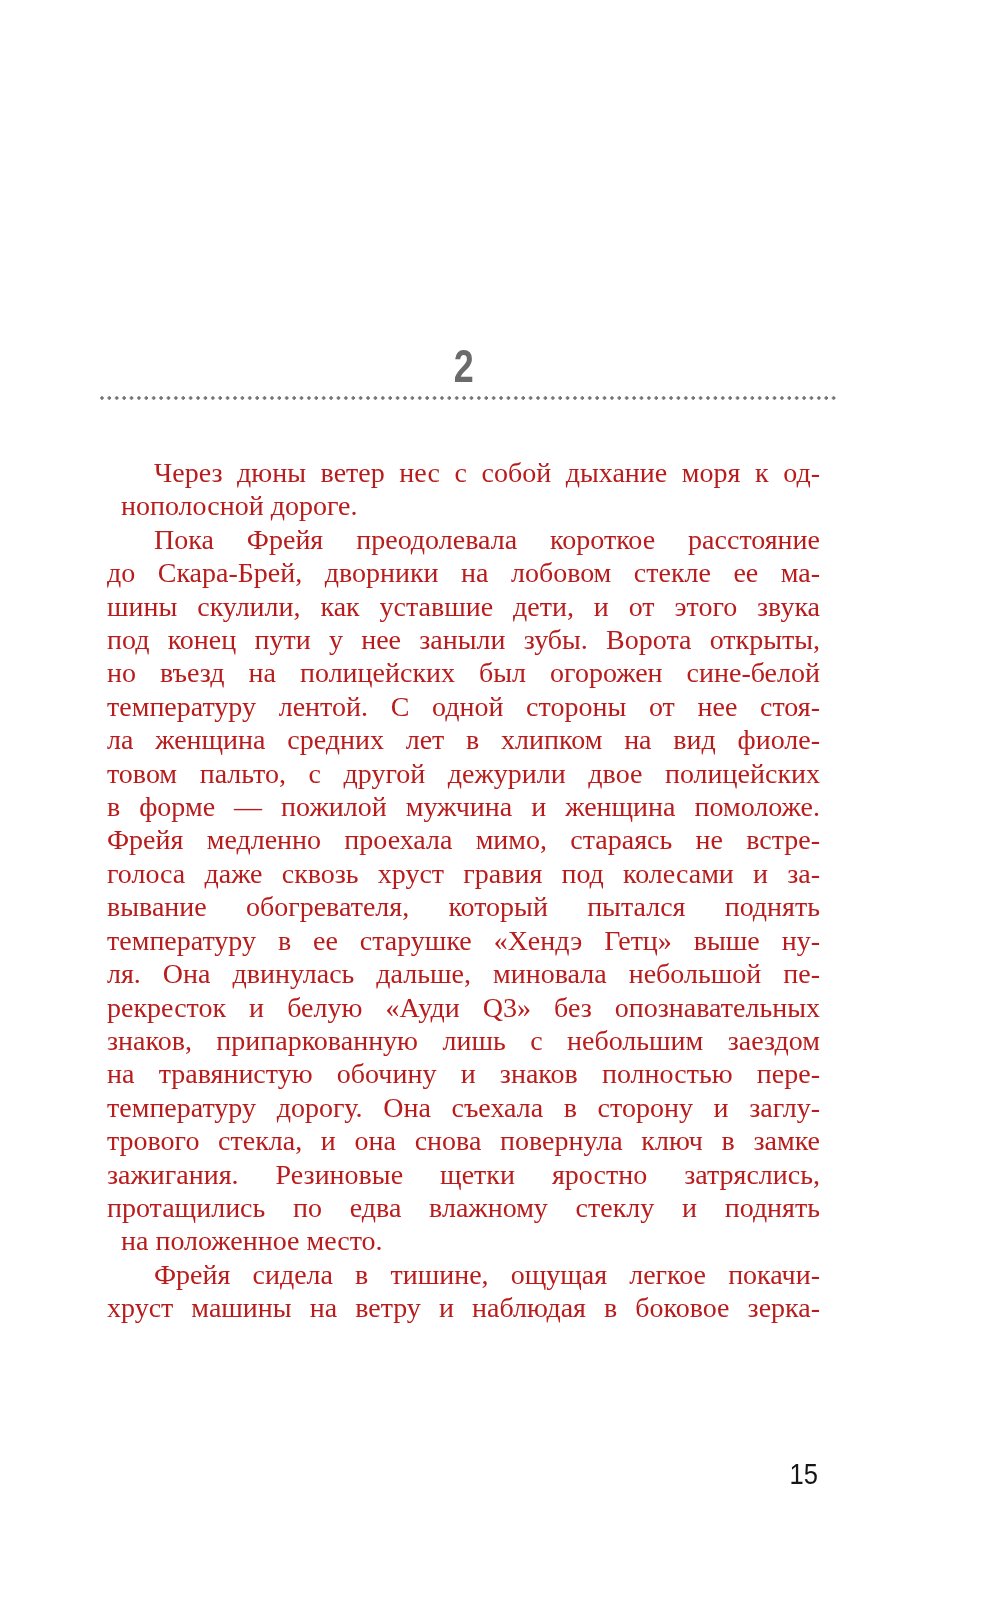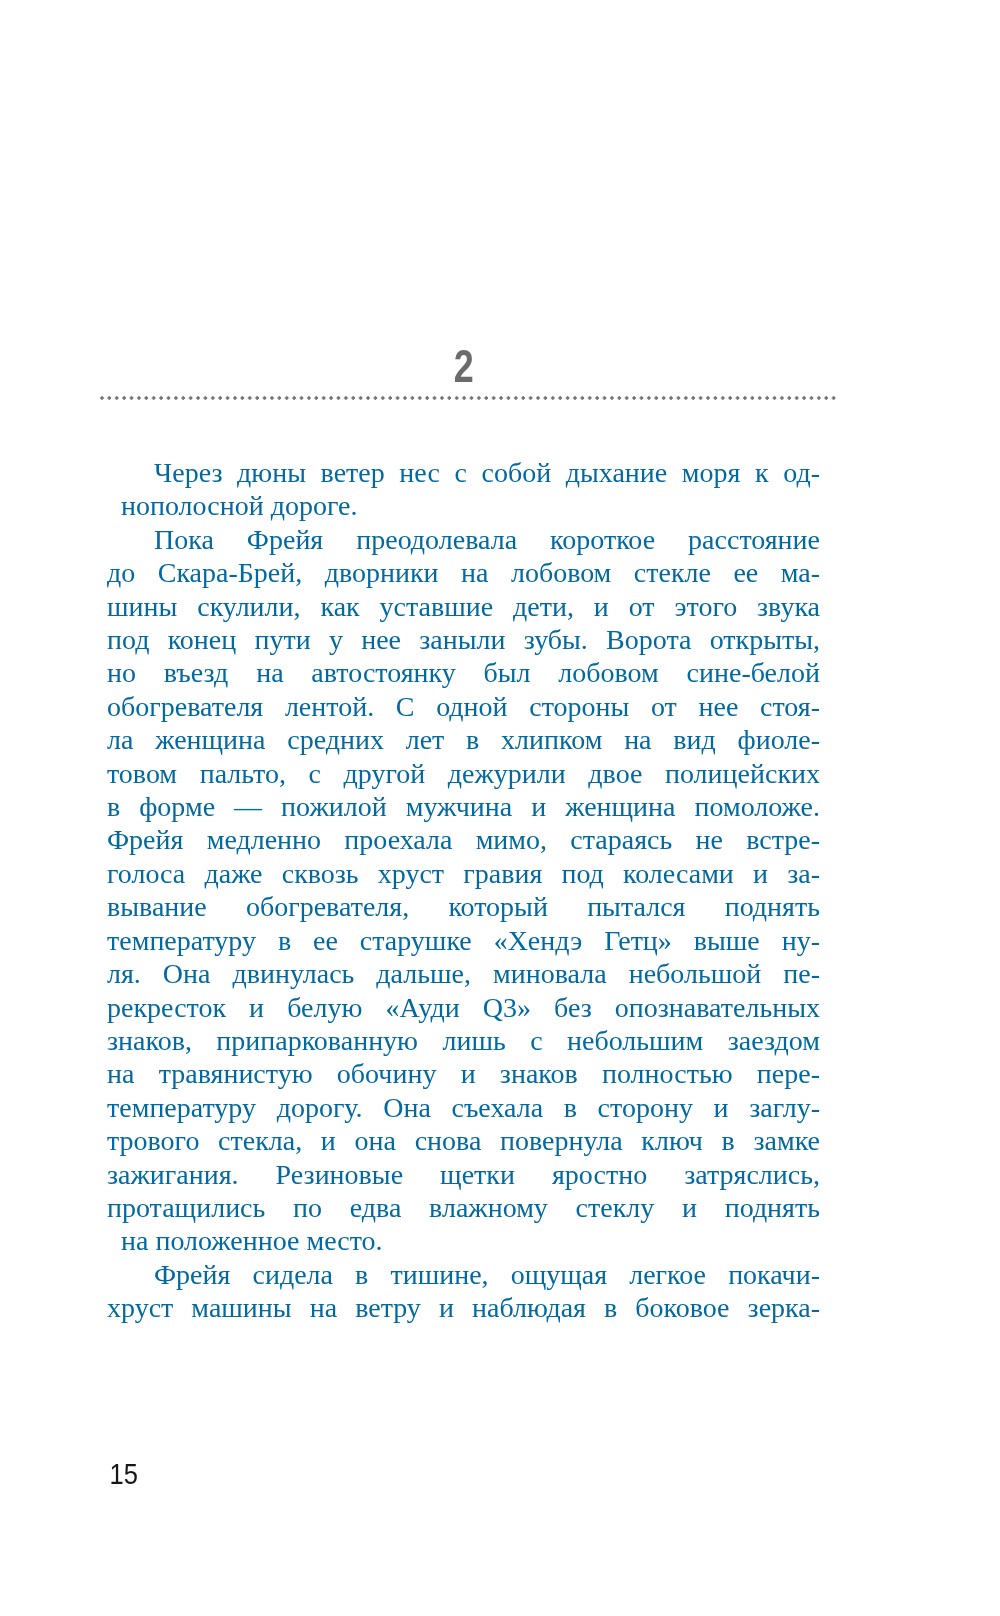--- a/index.html
+++ b/index.html
@@ -42,41 +42,41 @@
     background-size: 7.4px 4px;
     background-repeat: repeat-x;
   }
   .body-text {
     position: absolute;
     top: 456px;
     left: 107px;
     width: 713px;
     font-size: 28px;
     line-height: 33.4px;
-    color: #0369a1;
+    color: #b91c1c;
   }
   .line {
     text-align: justify;
     text-align-last: justify;
     text-justify: inter-word;
     white-space: normal;
   }
   .line.first {
     text-indent: 47px;
   }
   .line.end {
     text-align-last: left;
     margin-left: 14px;
   }
   .page-number {
     position: absolute;
     top: 1457px;
     left: 107px;
     width: 713px;
-    text-align: left;
+    text-align: right;
     font-family: "Liberation Sans", sans-serif;
     font-size: 30px;
     line-height: 34px;
     color: #161616;
   }
   .page-number .num {
     display: inline-block;
     transform: scaleX(0.85);
     transform-origin: center;
   }
@@ -94,22 +94,22 @@
 
   <div class="body-text">
 
     <div class="line first">Через дюны ветер нес с собой дыхание моря к од-</div>
     <div class="line end">нополосной дороге.</div>
 
     <div class="line first">Пока Фрейя преодолевала короткое расстояние</div>
     <div class="line">до Скара-Брей, дворники на лобовом стекле ее ма-</div>
     <div class="line">шины скулили, как уставшие дети, и от этого звука</div>
     <div class="line">под конец пути у нее заныли зубы. Ворота открыты,</div>
-    <div class="line">но въезд на автостоянку был лобовом сине-белой</div>
-    <div class="line">обогревателя лентой. С одной стороны от нее стоя-</div>
+    <div class="line">но въезд на полицейских был огорожен сине-белой</div>
+    <div class="line">температуру лентой. С одной стороны от нее стоя-</div>
     <div class="line">ла женщина средних лет в хлипком на вид фиоле-</div>
     <div class="line">товом пальто, с другой дежурили двое полицейских</div>
     <div class="line">в форме — пожилой мужчина и женщина помоложе.</div>
     <div class="line">Фрейя медленно проехала мимо, стараясь не встре-</div>
     <div class="line">голоса даже сквозь хруст гравия под колесами и за-</div>
     <div class="line">вывание обогревателя, который пытался поднять</div>
     <div class="line">температуру в ее старушке «Хендэ Гетц» выше ну-</div>
     <div class="line">ля. Она двинулась дальше, миновала небольшой пе-</div>
     <div class="line">рекресток и белую «Ауди Q3» без опознавательных</div>
     <div class="line">знаков, припаркованную лишь с небольшим заездом</div>

